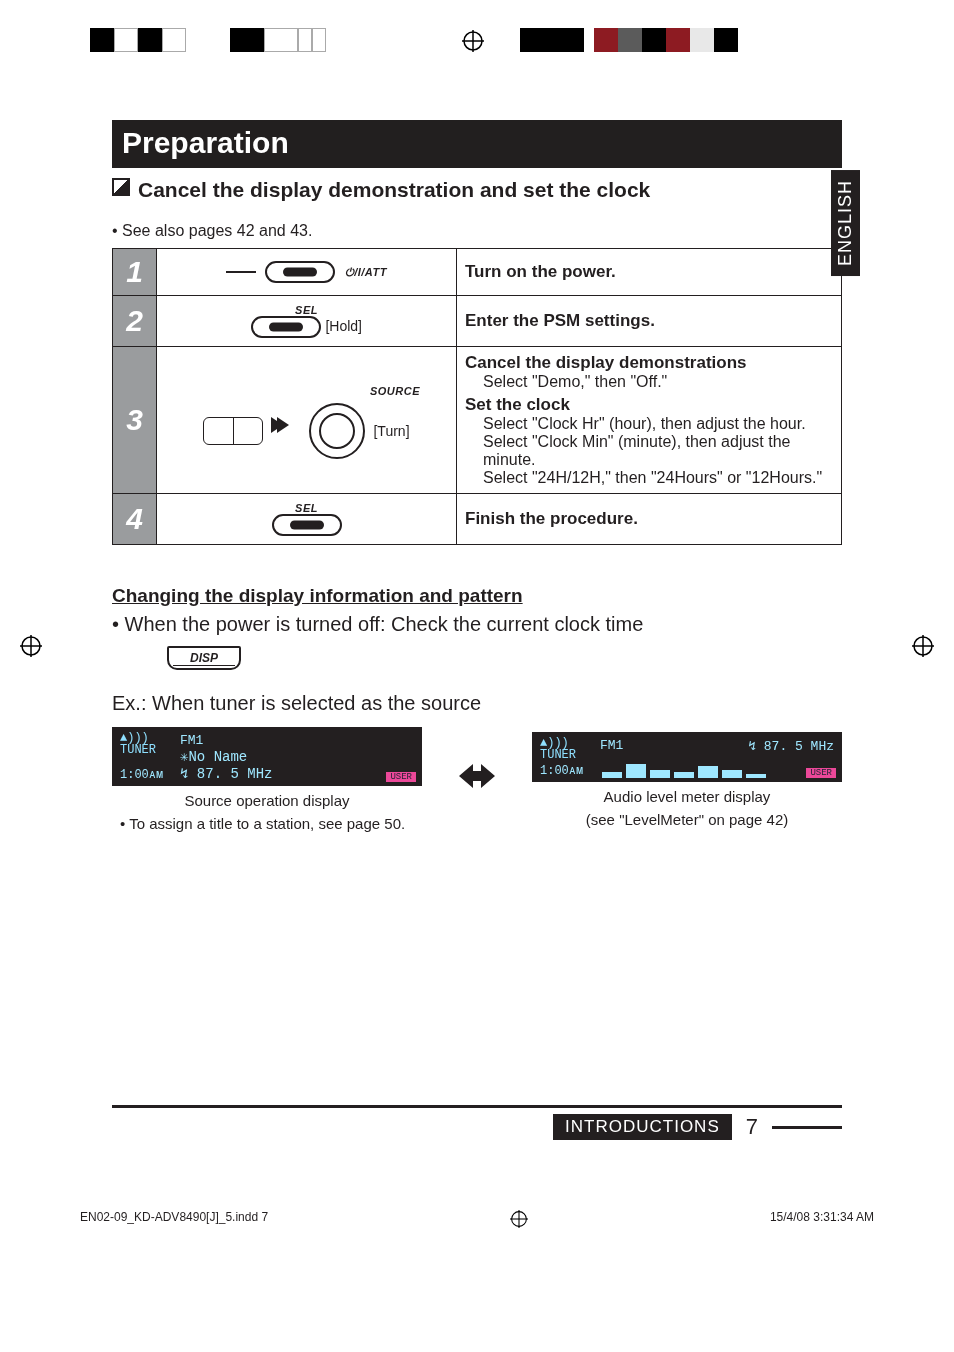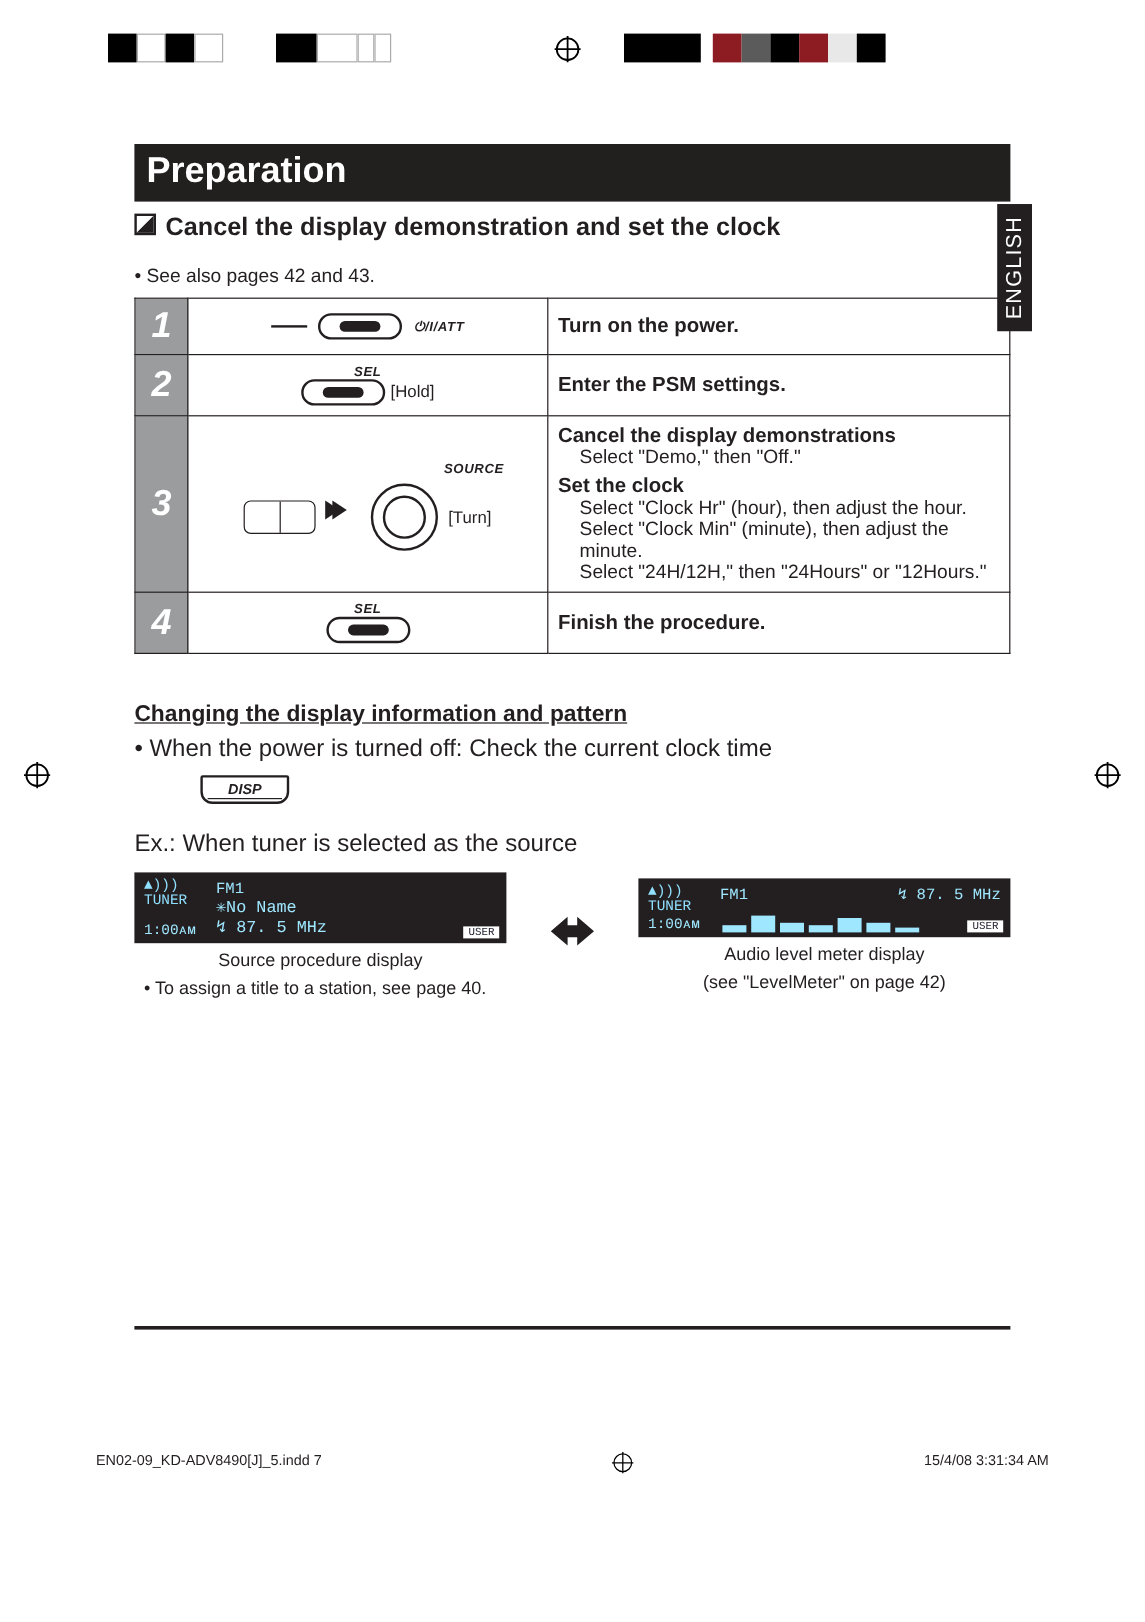--- a/index.html
+++ b/index.html
@@ -181,21 +181,21 @@
     color: #9fe7ff;
     padding: 6px 8px 4px 8px;
     font-family: "Courier New", monospace;
     position: relative;
   }
   .lcd .row1 { font-size: 13px; display:flex; justify-content:space-between; }
   .lcd .row2 { font-size: 14px; }
   .lcd .row3 { font-size: 14px; }
   .lcd .clock { position:absolute; left:8px; bottom:4px; font-size:12px;}
   .lcd .tuner-label{ font-size:12px; color:#8fe0ff;}
-  .lcd .user-tag { position:absolute; right:6px; bottom:4px; font-size:9px; background:#ffffff; color:#223; padding:0 4px;}
+  .lcd .user-tag { position:absolute; right:6px; bottom:4px; font-size:9px; background:#ec4899; color:#223; padding:0 4px;}
   .lcd .bars span{display:inline-block;width:20px;background:#9fe7ff;margin:0 2px;vertical-align:bottom;}
 
   .swap-arrow { font-size: 32px; }
 
   .caption {
     text-align:center; font-size:15px; font-stretch:condensed; margin-top:6px;
   }
 
   .footer-block {
     position:absolute; left:112px; width:730px; top: 1105px;
@@ -366,22 +366,22 @@
             <div class="row1">
                 <span>FM1</span>
               </div>
             <div class="row2">✳No  Name</div>
             <div class="row3">↯ 87. 5  MHz</div>
           </div>
         </div>
         <div class="clock">1:00ᴀᴍ</div>
         <div class="user-tag">USER</div>
       </div>
-      <div class="caption">Source procedure display</div>
-      <div class="caption" style="text-align:left; padding-left:8px;">• To assign a title to a station, see page 40.</div>
+      <div class="caption">Source operation display</div>
+      <div class="caption" style="text-align:left; padding-left:8px;">• To assign a title to a station, see page 50.</div>
     </div>
 
     <div class="swap-arrow">
       <svg width="36" height="34" viewBox="0 0 36 34">
         <polygon points="0,17 14,5 14,12 22,12 22,5 36,17 22,29 22,22 14,22 14,29" fill="#231f20"></polygon>
       </svg>
     </div>
 
     <div style="width:310px;">
       <div class="lcd">
@@ -404,20 +404,25 @@
         <div class="user-tag">USER</div>
       </div>
       <div class="caption">Audio level meter display</div>
       <div class="caption">(see "LevelMeter" on page 42)</div>
     </div>
   </div>
 </div>
 
 <div class="footer-block">
   <div class="hr"></div>
+  <div class="intro-row">
+    <span class="intro-label">INTRODUCTIONS</span>
+    <span class="page-num">7</span>
+    <span class="bar-out"></span>
+  </div>
 </div>
 
 <div class="imprint">
   <span>EN02-09_KD-ADV8490[J]_5.indd   7</span>
   <span>
     <svg width="18" height="18" viewBox="0 0 22 22" style="vertical-align:middle;">
         <circle cx="11" cy="11" r="9" fill="none" stroke="#000" stroke-width="1.3"></circle>
         <line x1="11" y1="0" x2="11" y2="22" stroke="#000" stroke-width="1.3"></line>
         <line x1="0" y1="11" x2="22" y2="11" stroke="#000" stroke-width="1.3"></line>
       </svg>

